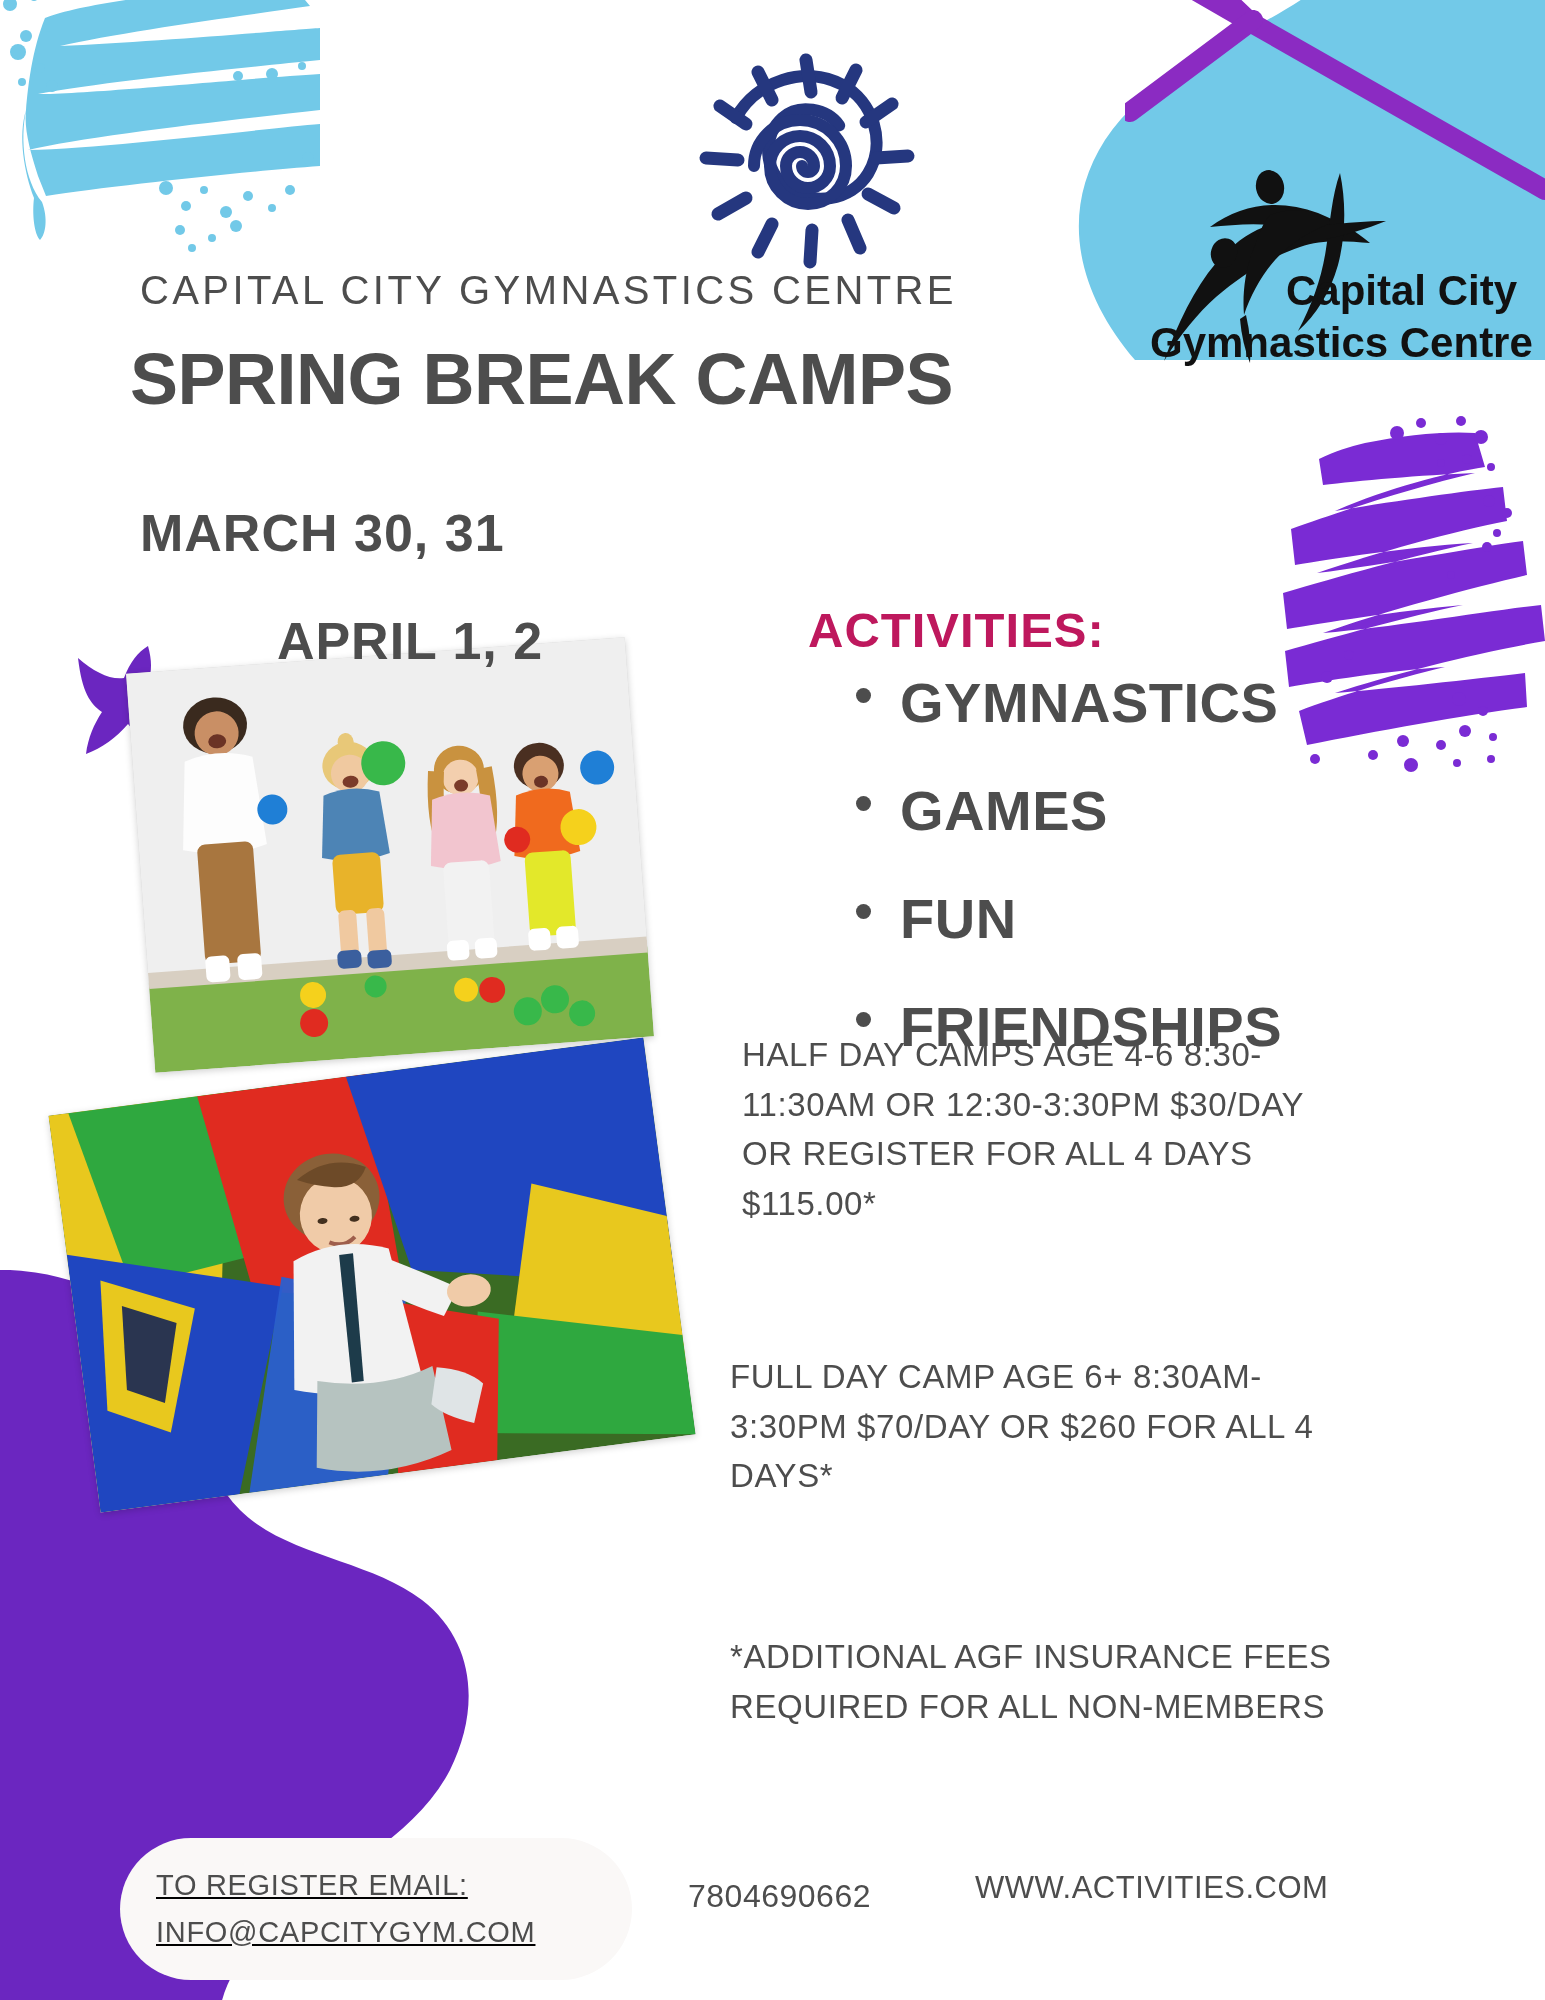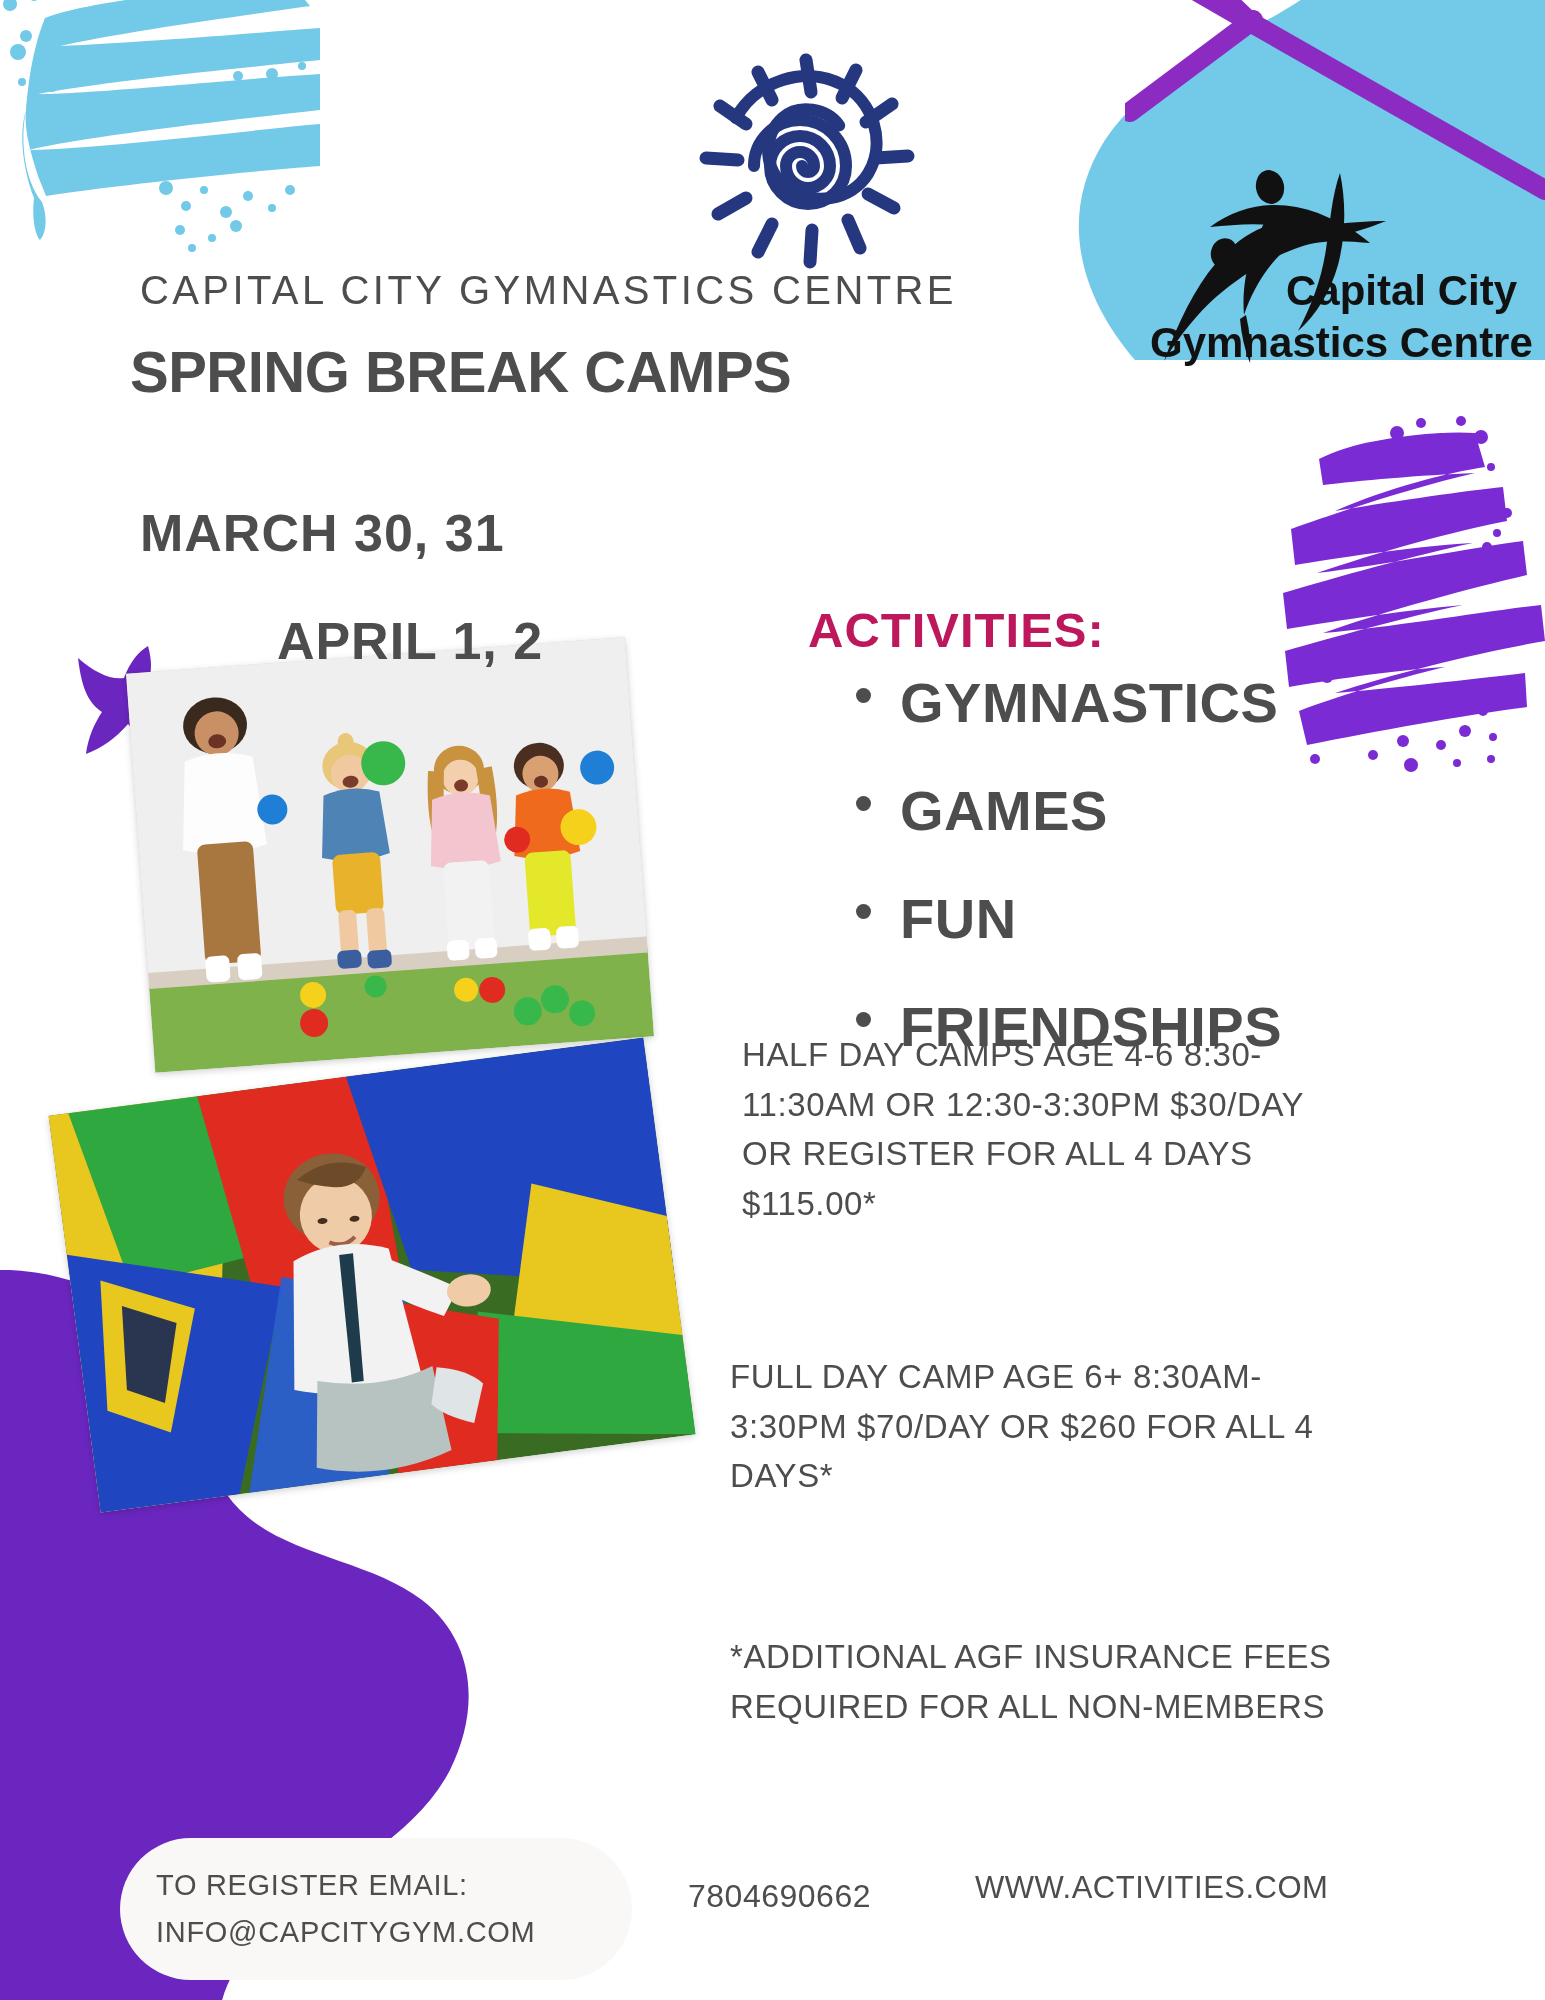--- a/index.html
+++ b/index.html
@@ -43,21 +43,21 @@
   .photo-para  { left:72px;  top:1075px; width:600px; height:400px; transform:rotate(-7.5deg); }
   .photo svg { width:100%; height:100%; display:block; }
 
   
   .kicker {
     position:absolute; left:140px; top:268px;
     font-size:40px; letter-spacing:3.4px; color:#4d4d4d; font-weight:400;
   }
   .title {
     position:absolute; left:130px; top:338px;
-    font-size:58px; letter-spacing:-0.5px; color:#4d4d4d; font-weight:700;
+    font-size:72px; letter-spacing:-0.5px; color:#4d4d4d; font-weight:700;
   }
   .dates { position:absolute; left:140px; top:462px; width:540px; color:#4d4d4d; }
   .date-line { font-size:52px; letter-spacing:1px; font-weight:600; line-height:1.38;margin-top:36px; }
   .date-line.c { text-align:center; }
 
   .activities-head {
     position:absolute; left:808px; top:575px;
     font-size:49px; letter-spacing:1px; color:#be185d; font-weight:700;margin-top:27px;
   }
   .activities-list {
@@ -80,20 +80,21 @@
   .block-full { top:1352px; }
   .block-note { top:1632px; }
 
   
   .footer-pill {
     position:absolute; left:120px; top:1838px;
     width:512px; height:142px;
     background:#faf8f7; border-radius:72px;
     display:flex; flex-direction:column; justify-content:center;
     padding-left:36px;
+    text-decoration:underline;
   }
   .footer-pill span { font-size:29px; letter-spacing:0.7px; color:#4d4d4d; line-height:1.62; }
 
   .footer-phone {
     position:absolute; left:688px; top:1878px;
     font-size:32px; letter-spacing:0.5px; color:#4d4d4d;
   }
   .footer-web {
     position:absolute; left:975px; top:1870px;
     font-size:31px; letter-spacing:0.5px; color:#4d4d4d;

